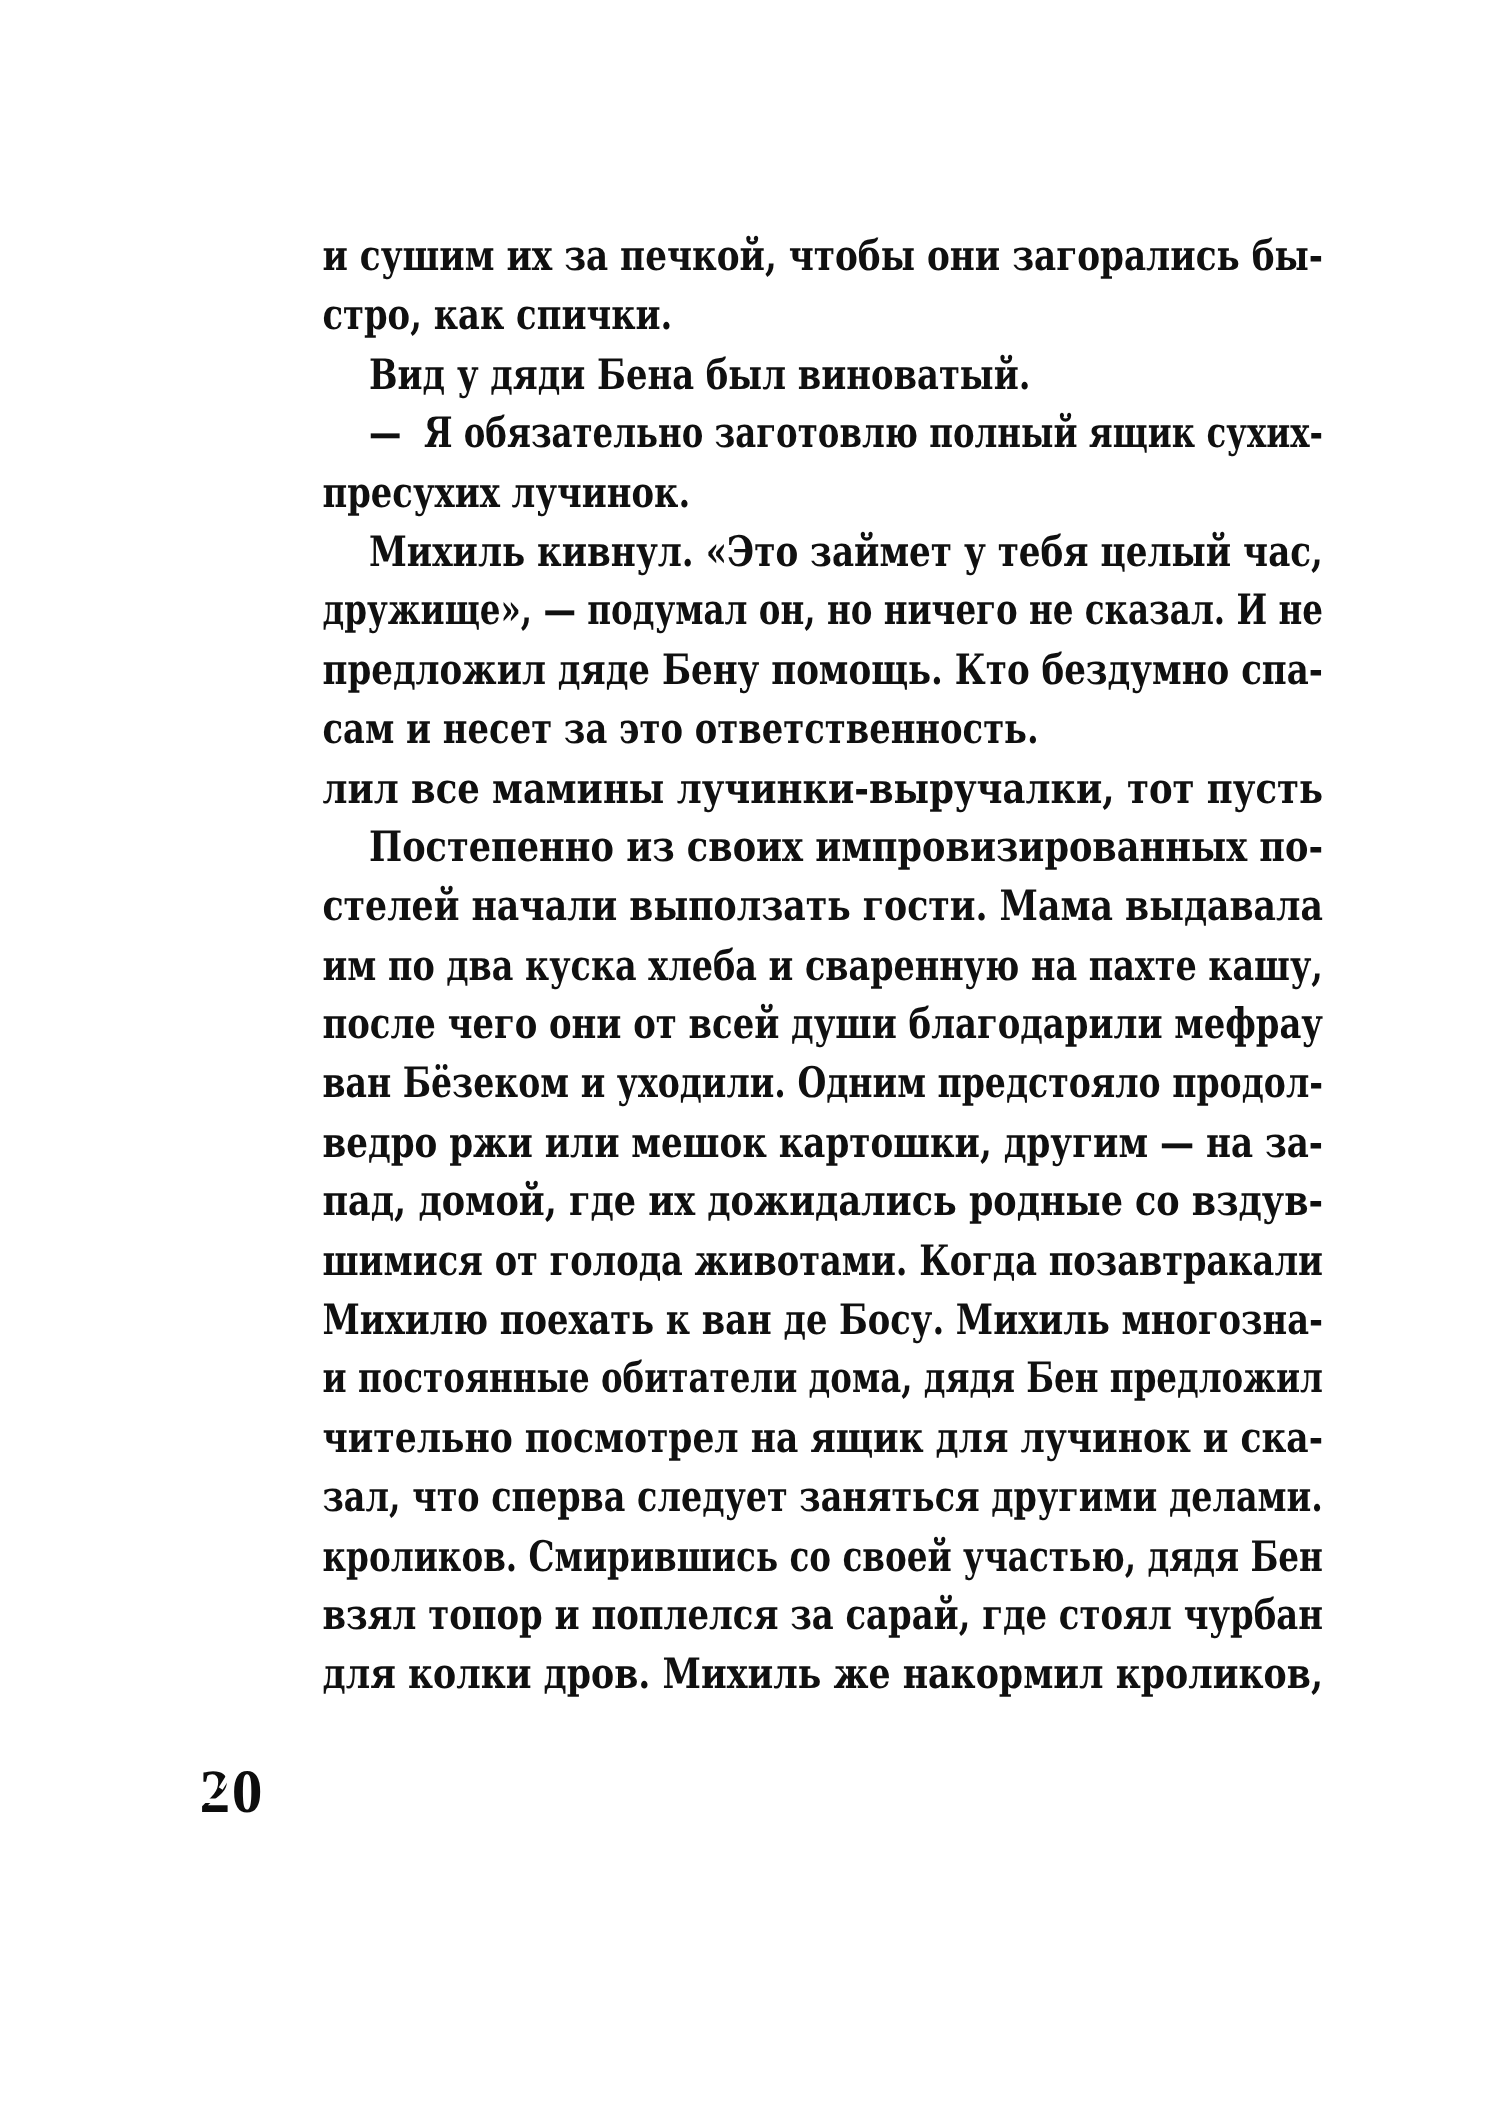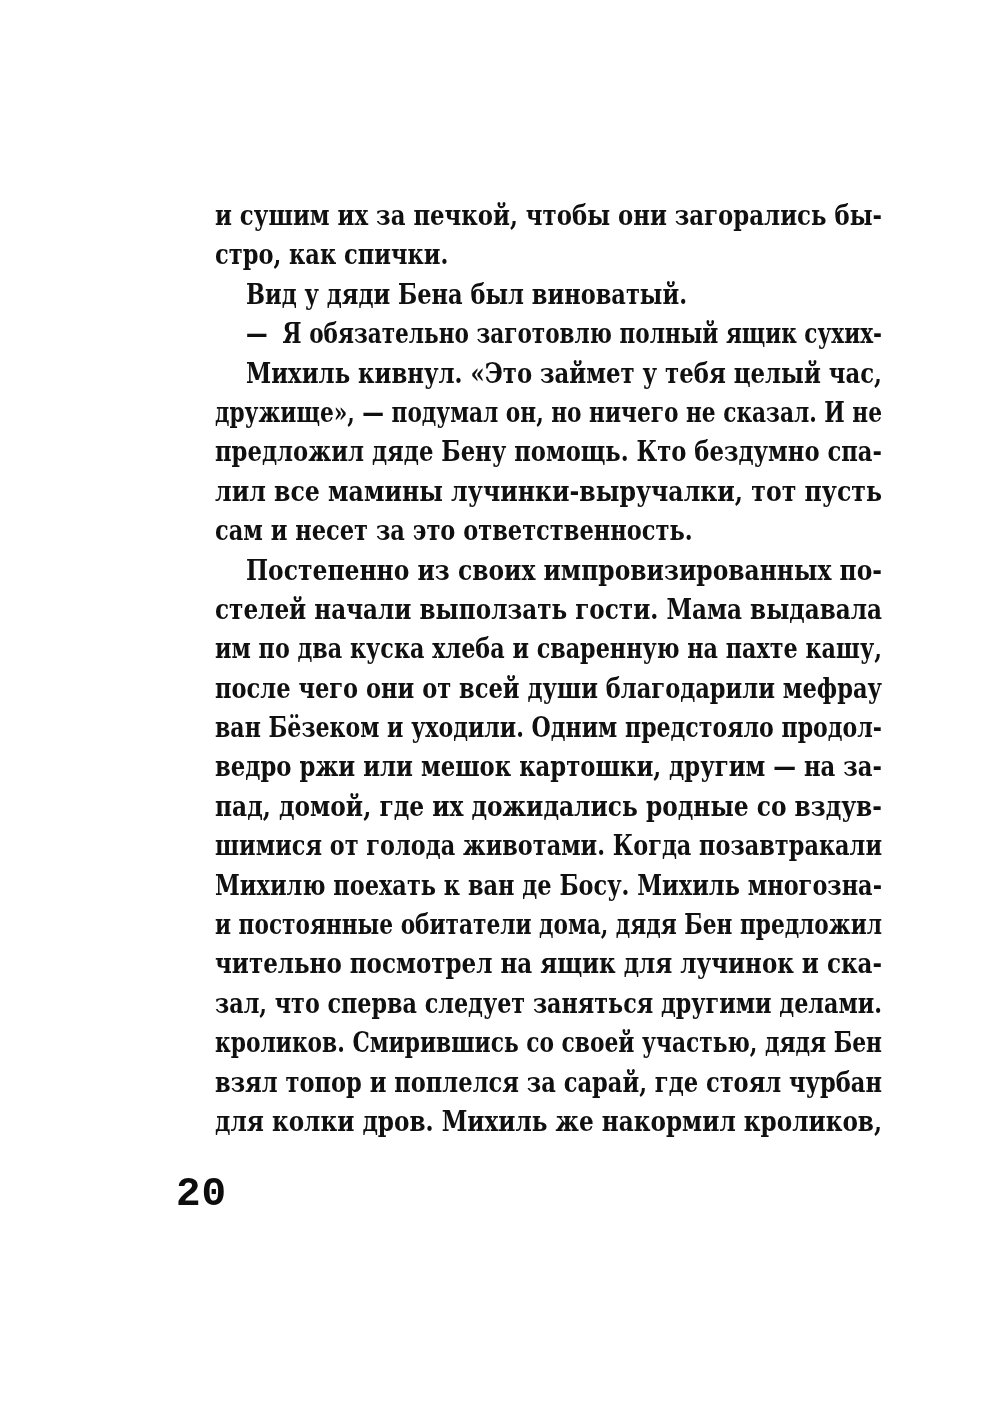--- a/index.html
+++ b/index.html
@@ -14,47 +14,45 @@
     background: #ffffff;
     overflow: hidden;
     font-family: "DejaVu Serif", "Liberation Serif", serif;
     color: #101010;
   }
   .text-column {
     position: absolute;
     left: 215px;
     top: 151px;
     width: 667px;
-    margin-top: 45px;
   }
   .line {
     height: 39.4px;
     line-height: 39.4px;
     font-size: 28px;
     font-weight: bold;
   }
   .line.indent {
     padding-left: 31px;
   }
   .line-text {
     display: inline-block;
     white-space: pre;
     transform-origin: 0 50%;
   }
   .page-number {
     position: absolute;
     left: 133px;
     top: 1174px;
-    font-family: Liberation Mono, monospace;
+    font-family: Liberation Serif, serif;
     font-weight: bold;
     font-size: 41px;
     line-height: 41px;
     letter-spacing: 1px;
     color: #0d0d0d;
-    margin-left: 43px;
   }
   .slit {
     position: absolute;
     background: #ffffff;
     z-index: 2;
   }
   .slit-1 { left: 136px; top: 1199px; width: 20px; height: 3px; }
   .slit-2 { left: 148px; top: 1184px; width: 3px;  height: 9px; transform: rotate(32deg); }
   .slit-3 { left: 174px; top: 1178px; width: 3px;  height: 8px; }
   .slit-4 { left: 174px; top: 1200px; width: 3px;  height: 8px; }
@@ -68,25 +66,26 @@
   <div class="slit slit-1"></div>
   <div class="slit slit-2"></div>
   <div class="slit slit-3"></div>
   <div class="slit slit-4"></div>
 
   <div class="text-column" id="text-col">
       <div class="line justify"><span class="line-text" style="transform: scaleX(0.815108);">и сушим их за печкой, чтобы они загорались бы-</span></div>
       <div class="line"><span class="line-text" style="transform: scaleX(0.804247);">стро, как спички.</span></div>
       <div class="line indent"><span class="line-text" style="transform: scaleX(0.804247);">Вид у дяди Бена был виноватый.</span></div>
       <div class="line indent justify"><span class="line-text" style="transform: scaleX(0.771099);">—  Я обязательно заготовлю полный ящик сухих-</span></div>
+      <div class="line"><span class="line-text" style="transform: scaleX(0.804247);">пресухих лучинок.</span></div>
       <div class="line indent justify"><span class="line-text" style="transform: scaleX(0.813722);">Михиль кивнул. «Это займет у тебя целый час,</span></div>
       <div class="line justify"><span class="line-text" style="transform: scaleX(0.774006);">дружище», — подумал он, но ничего не сказал. И не</span></div>
       <div class="line justify"><span class="line-text" style="transform: scaleX(0.810757);">предложил дяде Бену помощь. Кто бездумно спа-</span></div>
+      <div class="line"><span class="line-text" style="transform: scaleX(0.804247);">сам и несет за это ответственность.</span></div>
       <div class="line justify"><span class="line-text" style="transform: scaleX(0.843453);">лил все мамины лучинки-выручалки, тот пусть</span></div>
-      <div class="line"><span class="line-text" style="transform: scaleX(0.804247);">сам и несет за это ответственность.</span></div>
       <div class="line indent justify"><span class="line-text" style="transform: scaleX(0.836103);">Постепенно из своих импровизированных по-</span></div>
       <div class="line justify"><span class="line-text" style="transform: scaleX(0.825463);">стелей начали выползать гости. Мама выдавала</span></div>
       <div class="line justify"><span class="line-text" style="transform: scaleX(0.795394);">им по два куска хлеба и сваренную на пахте кашу,</span></div>
       <div class="line justify"><span class="line-text" style="transform: scaleX(0.805799);">после чего они от всей души благодарили мефрау</span></div>
       <div class="line justify"><span class="line-text" style="transform: scaleX(0.788605);">ван Бёзеком и уходили. Одним предстояло продол-</span></div>
       <div class="line justify"><span class="line-text" style="transform: scaleX(0.812749);">ведро ржи или мешок картошки, другим — на за-</span></div>
       <div class="line justify"><span class="line-text" style="transform: scaleX(0.832725);">пад, домой, где их дожидались родные со вздув-</span></div>
       <div class="line justify"><span class="line-text" style="transform: scaleX(0.800045);">шимися от голода животами. Когда позавтракали</span></div>
       <div class="line justify"><span class="line-text" style="transform: scaleX(0.802044);">Михилю поехать к ван де Босу. Михиль многозна-</span></div>
       <div class="line justify"><span class="line-text" style="transform: scaleX(0.773263);">и постоянные обитатели дома, дядя Бен предложил</span></div>

